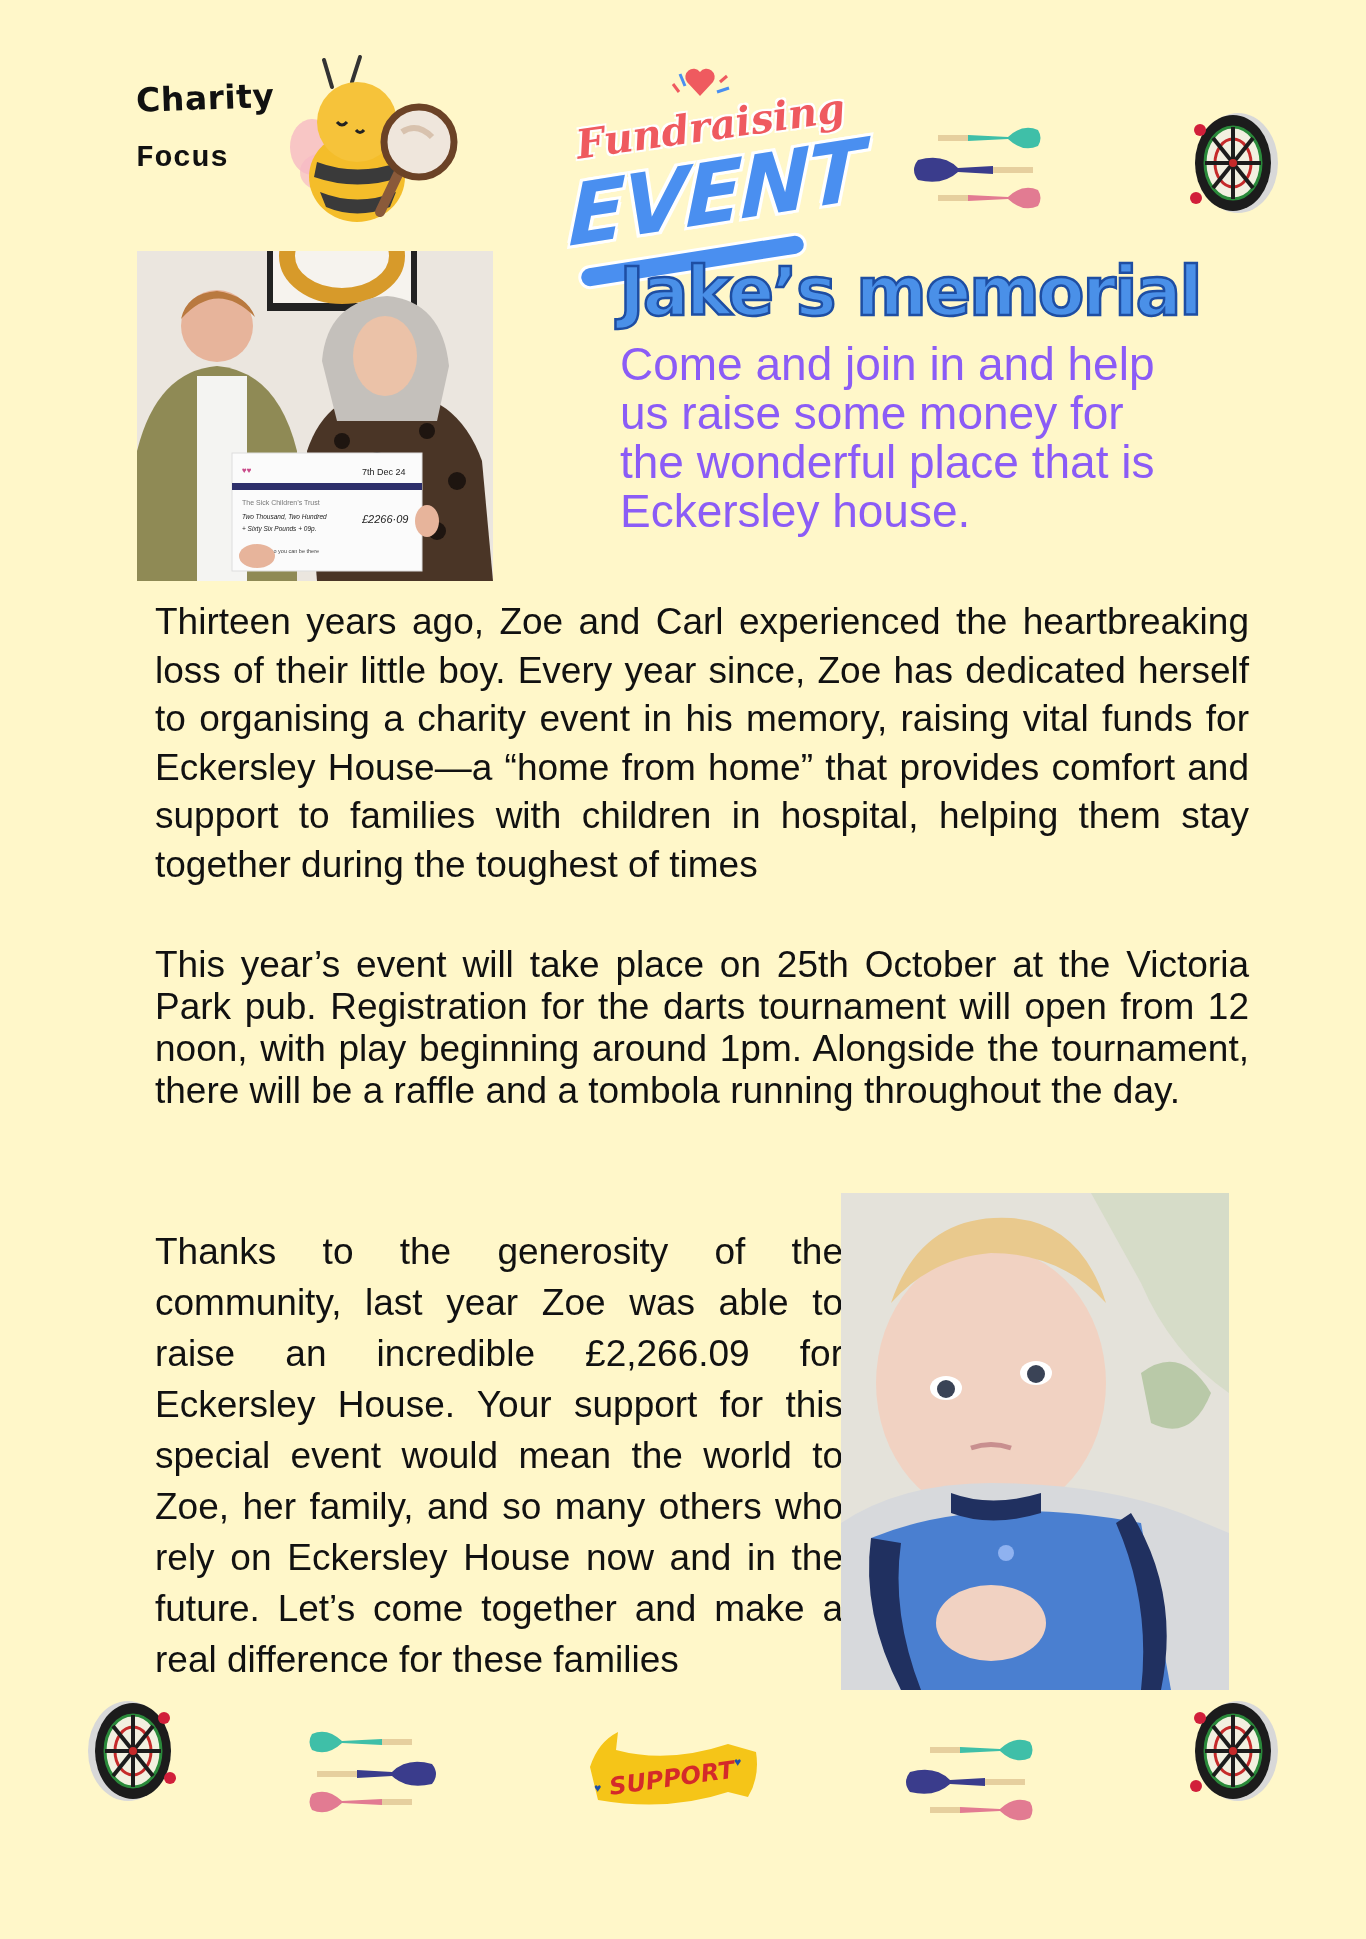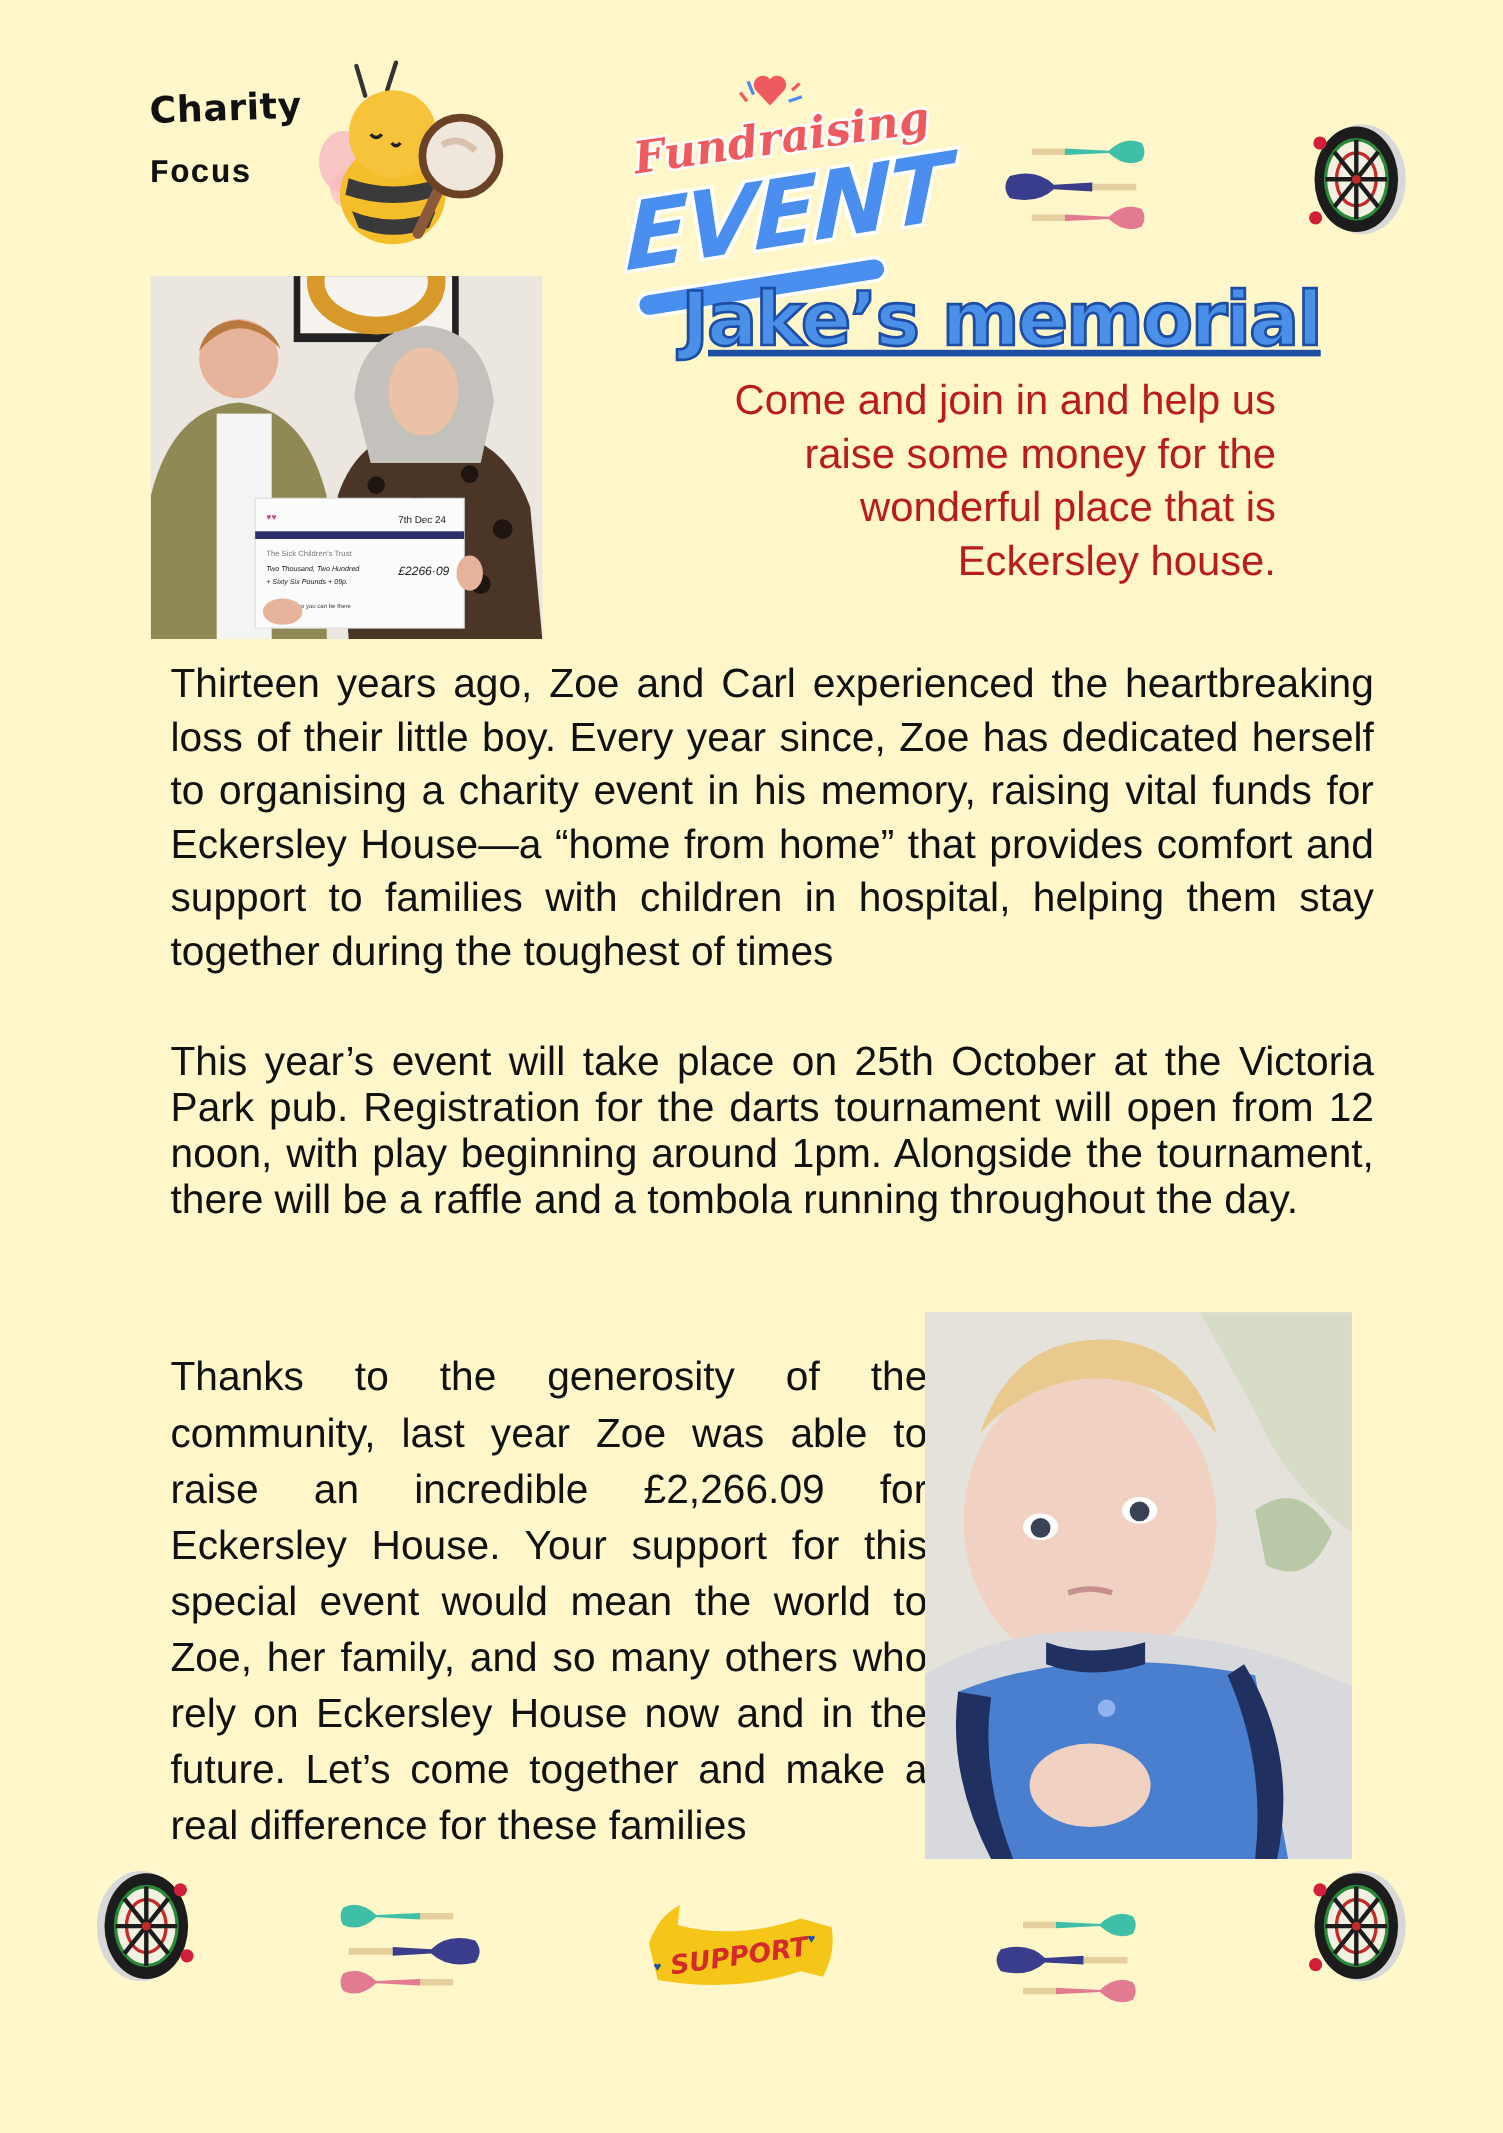--- a/index.html
+++ b/index.html
@@ -18,22 +18,22 @@
 
   #fund-logo { left:555px; top:62px; width:270px; height:205px; }
   #fund-logo .script { position:absolute; left:20px; top:40px; font-family:"DejaVu Serif", serif; font-style:italic; font-weight:bold; font-size:40px; color:#ef5a5f; transform:rotate(-8deg); text-shadow: 0 0 0 #fff, 2px 2px 0 #fff, -2px -2px 0 #fff, 2px -2px 0 #fff, -2px 2px 0 #fff; white-space:nowrap; }
   #fund-logo .big { position:absolute; left:12px; top:82px; font-family:"DejaVu Sans", sans-serif; font-style:italic; font-weight:bold; font-size:84px; color:#4a8ff0; transform:rotate(-9deg) skewX(-10deg); letter-spacing:-2px; text-shadow: 3px 3px 0 #fff, -3px -3px 0 #fff, 3px -3px 0 #fff, -3px 3px 0 #fff; white-space:nowrap; }
   #fund-logo .swoosh { position:absolute; left:25px; top:190px; width:225px; height:18px; border-radius:10px; background:#4a8ff0; transform:rotate(-9deg); box-shadow:0 0 0 3px #fff; }
 
   .darts { width:170px; height:100px; }
   .dartboard { width:90px; height:110px; }
 
   
-  #title { left:600px; top:258px; width:620px; text-align:center; font-family:"DejaVu Sans", sans-serif; font-weight:bold; font-size:68px; color:#4a90e8; letter-spacing:-2px; -webkit-text-stroke:2.5px #1e4ea3; line-height:1;text-decoration:underline; }
-  #intro { left:620px; top:340px; width:540px; text-align:right; font-size:38px; line-height:49px; color:#b91c1c; }
+  #title { left:600px; top:258px; width:620px; text-align:center; font-family:"DejaVu Sans", sans-serif; font-weight:bold; font-size:68px; color:#4a90e8; letter-spacing:-2px; -webkit-text-stroke:2.5px #1e4ea3; line-height:1; }
+  #intro { left:620px; top:340px; width:540px; text-align:left; font-size:46px; line-height:49px; color:#8b5cf6; }
 
   
   #photo-cheque { left:137px; top:251px; width:356px; height:330px; background:#e8e3dc; overflow:hidden; }
 
   
   .para { left:137px; width:1094px; font-size:37px; line-height:48.5px; text-align:justify; color:#111;margin-left:18px; }
   #para1 { top:598px; }
   #para2 { top:944px; line-height:42px; }
   #para3 { top:1226px; width:688px; line-height:51px; }
 

